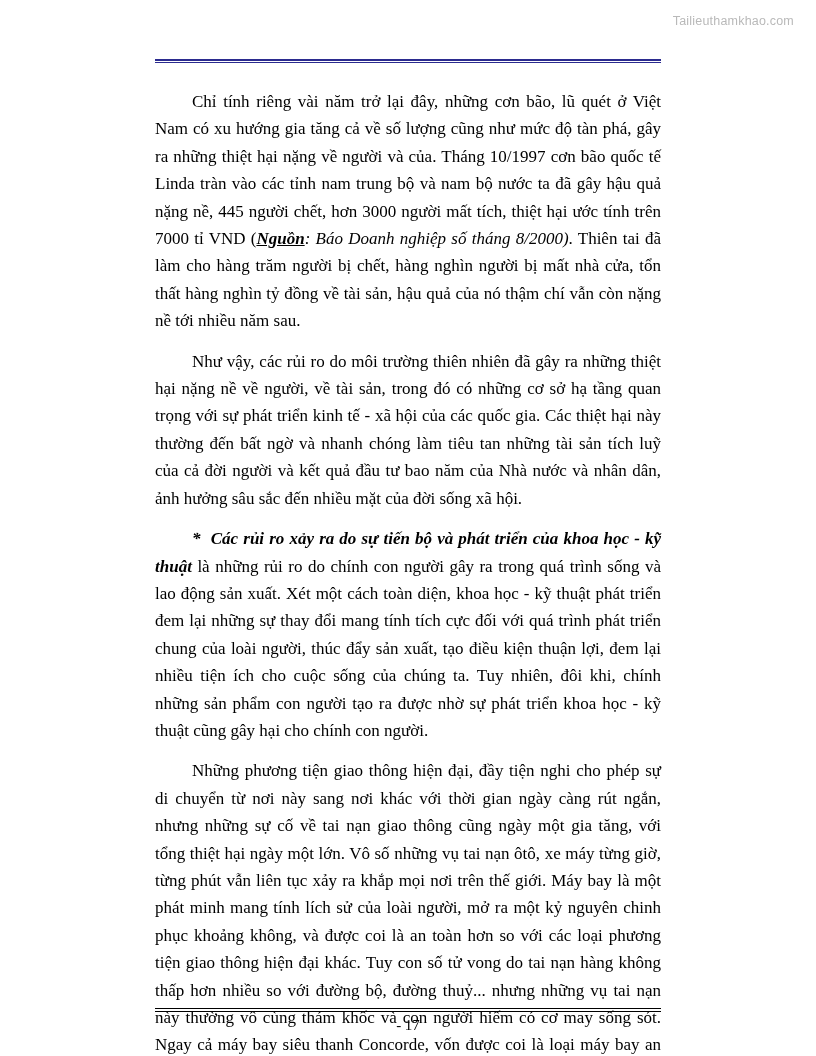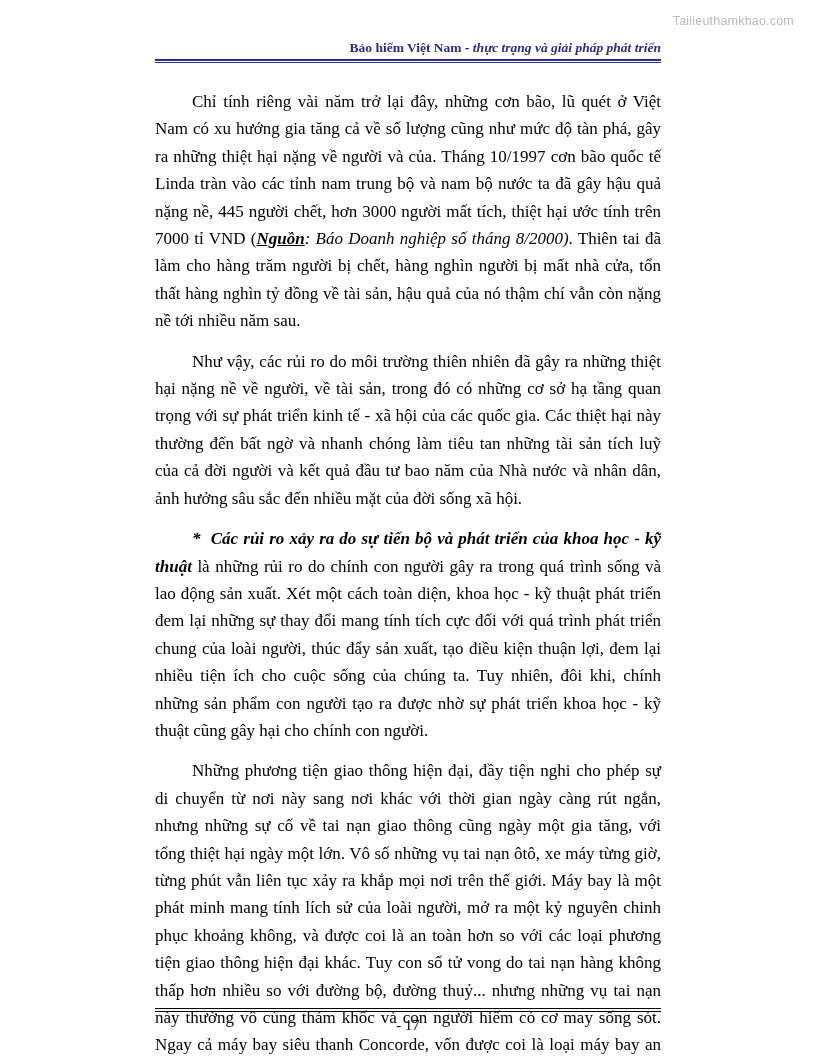--- a/index.html
+++ b/index.html
@@ -121,23 +121,20 @@
     font-size: 15px;
   }
 </style>
 </head>
 <body>
 
 <div class="page">
 
   <div class="watermark">Tailieuthamkhao.com</div>
 
-  <div class="header">
-    <div class="header-text"><span class="plain">Bảo hiểm Việt Nam</span><span> - thực trạng và giải pháp phát triển</span></div>
-  </div>
   <div class="header-rule"></div>
   <div class="header-rule2"></div>
 
   <div class="content">
 
     <p class="para"><span>Chỉ tính riêng vài năm trở lại đây, những cơn bão, lũ quét ở Việt Nam có xu hướng gia tăng cả về số lượng cũng như mức độ tàn phá, gây  ra những thiệt hại nặng về người và của. Tháng 10/1997 cơn bão quốc tế Linda tràn vào các tỉnh nam trung bộ và nam bộ nước ta đã gây hậu quả nặng nề, 445 người chết, hơn 3000 người mất tích, thiệt hại ước tính trên 7000 tỉ VND (</span><span class="bold-italic-underline">Nguồn</span><span class="italic">: Báo Doanh nghiệp số tháng 8/2000)</span><span>. Thiên tai đã làm cho hàng trăm người bị chết, hàng nghìn người bị mất nhà cửa, tổn thất hàng nghìn tỷ đồng về tài sản, hậu quả của nó thậm chí vẫn còn nặng nề tới nhiều năm sau.</span></p>
 
     <p class="para">Như vậy, các rủi ro do môi trường thiên nhiên đã gây ra những thiệt hại nặng nề về người, về tài sản, trong đó có những cơ sở hạ tầng quan trọng với sự phát triển kinh tế - xã hội của các quốc gia. Các thiệt hại này thường đến bất ngờ và nhanh chóng làm tiêu tan những tài sản tích luỹ của cả đời người và kết quả đầu tư bao năm của Nhà nước và nhân dân, ảnh hưởng sâu sắc đến nhiều mặt của đời sống xã hội.</p>
 
     <p class="para"><span class="bold-italic">*</span>&nbsp;&nbsp;<span class="bold-italic">Các rủi ro xảy ra do sự tiến bộ và phát triển của khoa học - kỹ thuật</span><span> là những rủi ro do chính con người gây ra trong quá trình sống và lao động sản xuất. Xét một cách toàn diện, khoa học - kỹ thuật phát triển đem lại những sự thay đổi mang tính tích cực đối với quá trình phát triển chung của loài người, thúc đẩy sản xuất, tạo điều kiện thuận lợi, đem lại nhiều tiện ích cho cuộc sống của chúng ta. Tuy nhiên, đôi khi, chính những sản phẩm con người tạo ra được nhờ sự phát triển khoa học - kỹ thuật cũng gây hại cho chính con người.</span></p>

